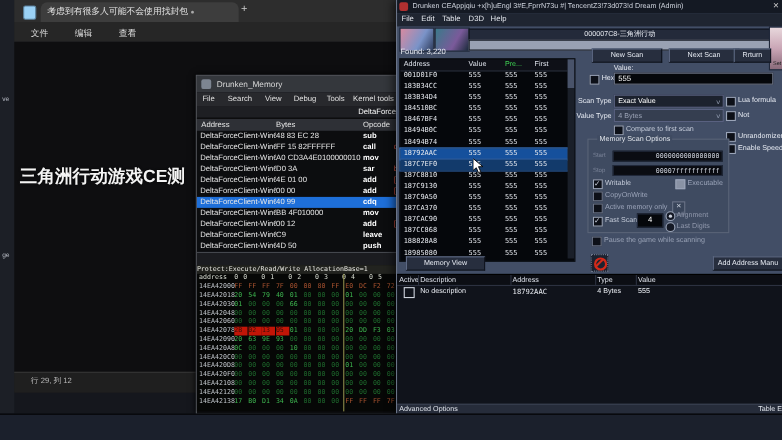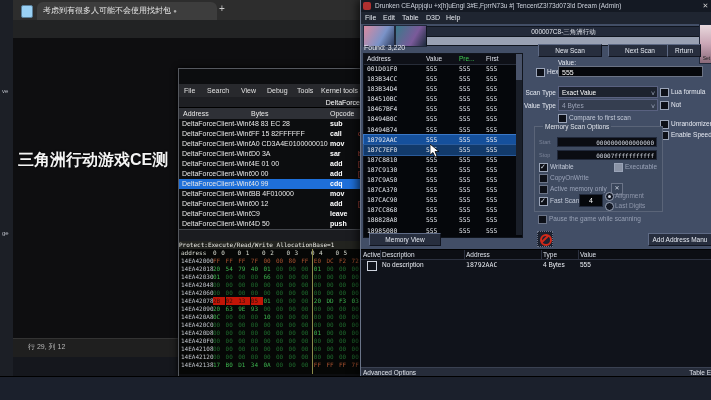--- a/index.html
+++ b/index.html
@@ -168,27 +168,36 @@
   <span class="frag abs" style="left:2px;top:88px;">ve</span>
   <span class="frag abs" style="left:2px;top:230px;">ge</span>
 </div>
 
 <div class="abs" id="notepad">
   <div class="abs" id="np-titlebar">
     <div class="abs" id="np-icon"></div>
     <div class="abs" id="np-tab"><span>考虑到有很多人可能不会使用找封包</span> <span style="font-size:6px;color:#aaa;">●</span></div>
     <div class="abs" id="np-newtab">+</div>
   </div>
+  <div class="abs" id="np-menubar">
+    <span class="np-menu" style="left:15px;">文件</span>
+    <span class="np-menu" style="left:55px;">编辑</span>
+    <span class="np-menu" style="left:95px;">查看</span>
+  </div>
   <div class="abs" id="np-content"></div>
   <div class="abs" id="np-status">行 29, 列 12</div>
 </div>
 
 <div class="abs" id="caption">三角洲行动游戏CE测</div>
 
 <div class="abs" id="drunken">
+  <div class="abs" id="dk-title">
+    <div class="abs" id="dk-title-icon"></div>
+    <span id="dk-title-text">Drunken_Memory</span>
+  </div>
   <div class="abs" id="dk-menubar">
     <span class="dk-menu" style="left:5px;">File</span>
     <span class="dk-menu" style="left:28px;">Search</span>
     <span class="dk-menu" style="left:62px;">View</span>
     <span class="dk-menu" style="left:88px;">Debug</span>
     <span class="dk-menu" style="left:118px;">Tools</span>
     <span class="dk-menu" style="left:142px;">Kernel tools</span>
   </div>
   <div class="abs" id="dk-module">DeltaForceC</div>
   <div class="abs" id="dk-colhead">

